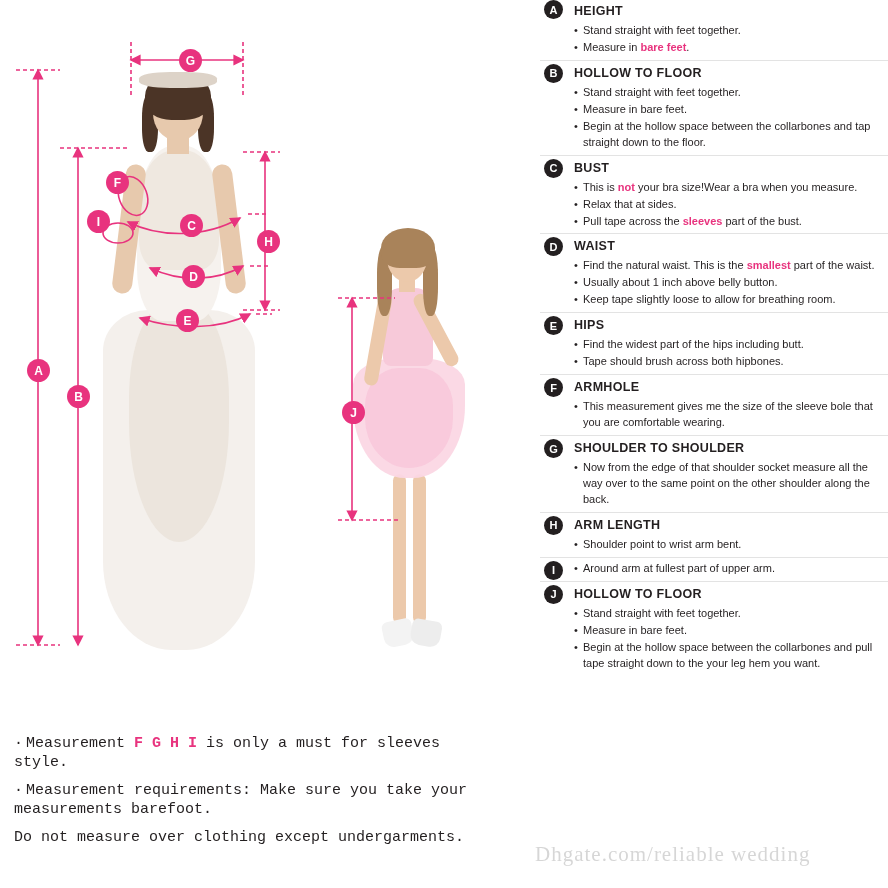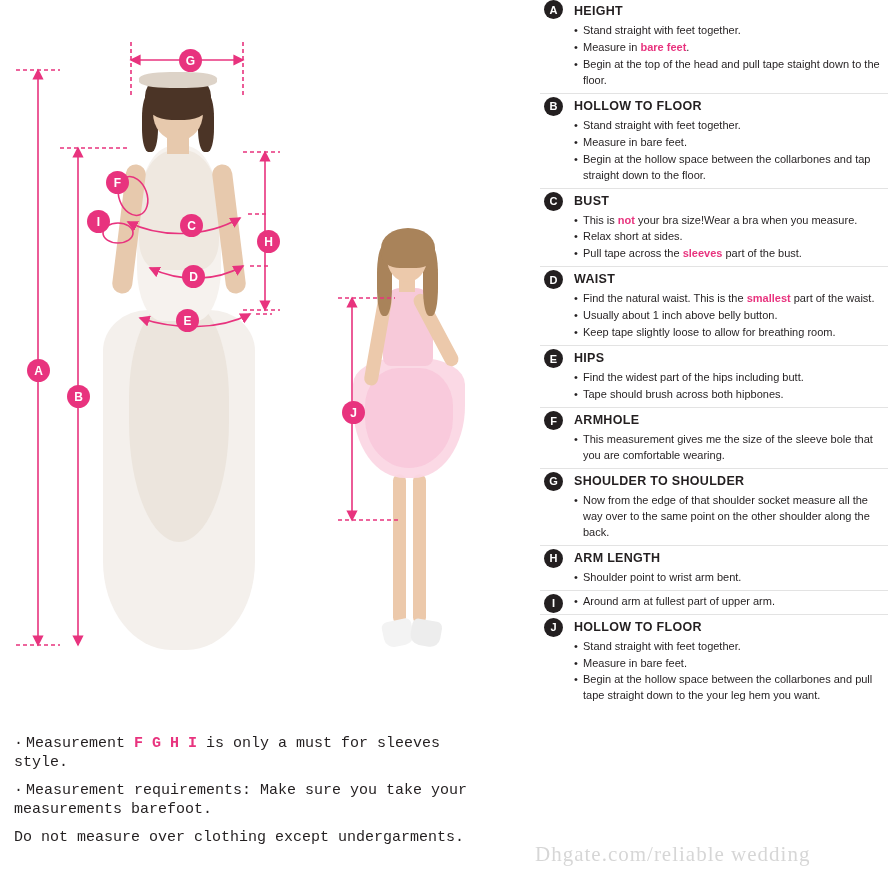--- a/index.html
+++ b/index.html
@@ -209,40 +209,39 @@
   </div>
 
   <div class="instructions">
 
     <div class="entry" style="padding-top:2px;">
       <div class="circ">A</div>
       <h3>HEIGHT</h3>
       <ul>
         <li>Stand straight with feet together.</li>
         <li><span>Measure in </span><span class="hl">bare feet</span><span>.</span></li>
-        <li>Begin at the top of the head and pull tape staight down to the floor.</li>
       </ul>
     </div>
 
     <div class="entry">
       <div class="circ">B</div>
       <h3>HOLLOW TO FLOOR</h3>
       <ul>
         <li>Stand straight with feet together.</li>
         <li>Measure in bare feet.</li>
         <li>Begin at the hollow space between  the collarbones and tap straight down to the floor.</li>
       </ul>
     </div>
 
     <div class="entry">
       <div class="circ">C</div>
       <h3>BUST</h3>
       <ul>
         <li><span>This is </span><span class="hl">not</span><span> your bra size!Wear a bra when you measure.</span></li>
-        <li>Relax short at sides.</li>
+        <li>Relax that at sides.</li>
         <li><span>Pull tape across the </span><span class="hl">sleeves</span><span> part of the bust.</span></li>
       </ul>
     </div>
 
     <div class="entry">
       <div class="circ">D</div>
       <h3>WAIST</h3>
       <ul>
         <li><span>Find the natural waist. This is the </span><span class="hl">smallest</span><span> part of the waist.</span></li>
         <li>Usually about 1 inch above belly button.</li>

